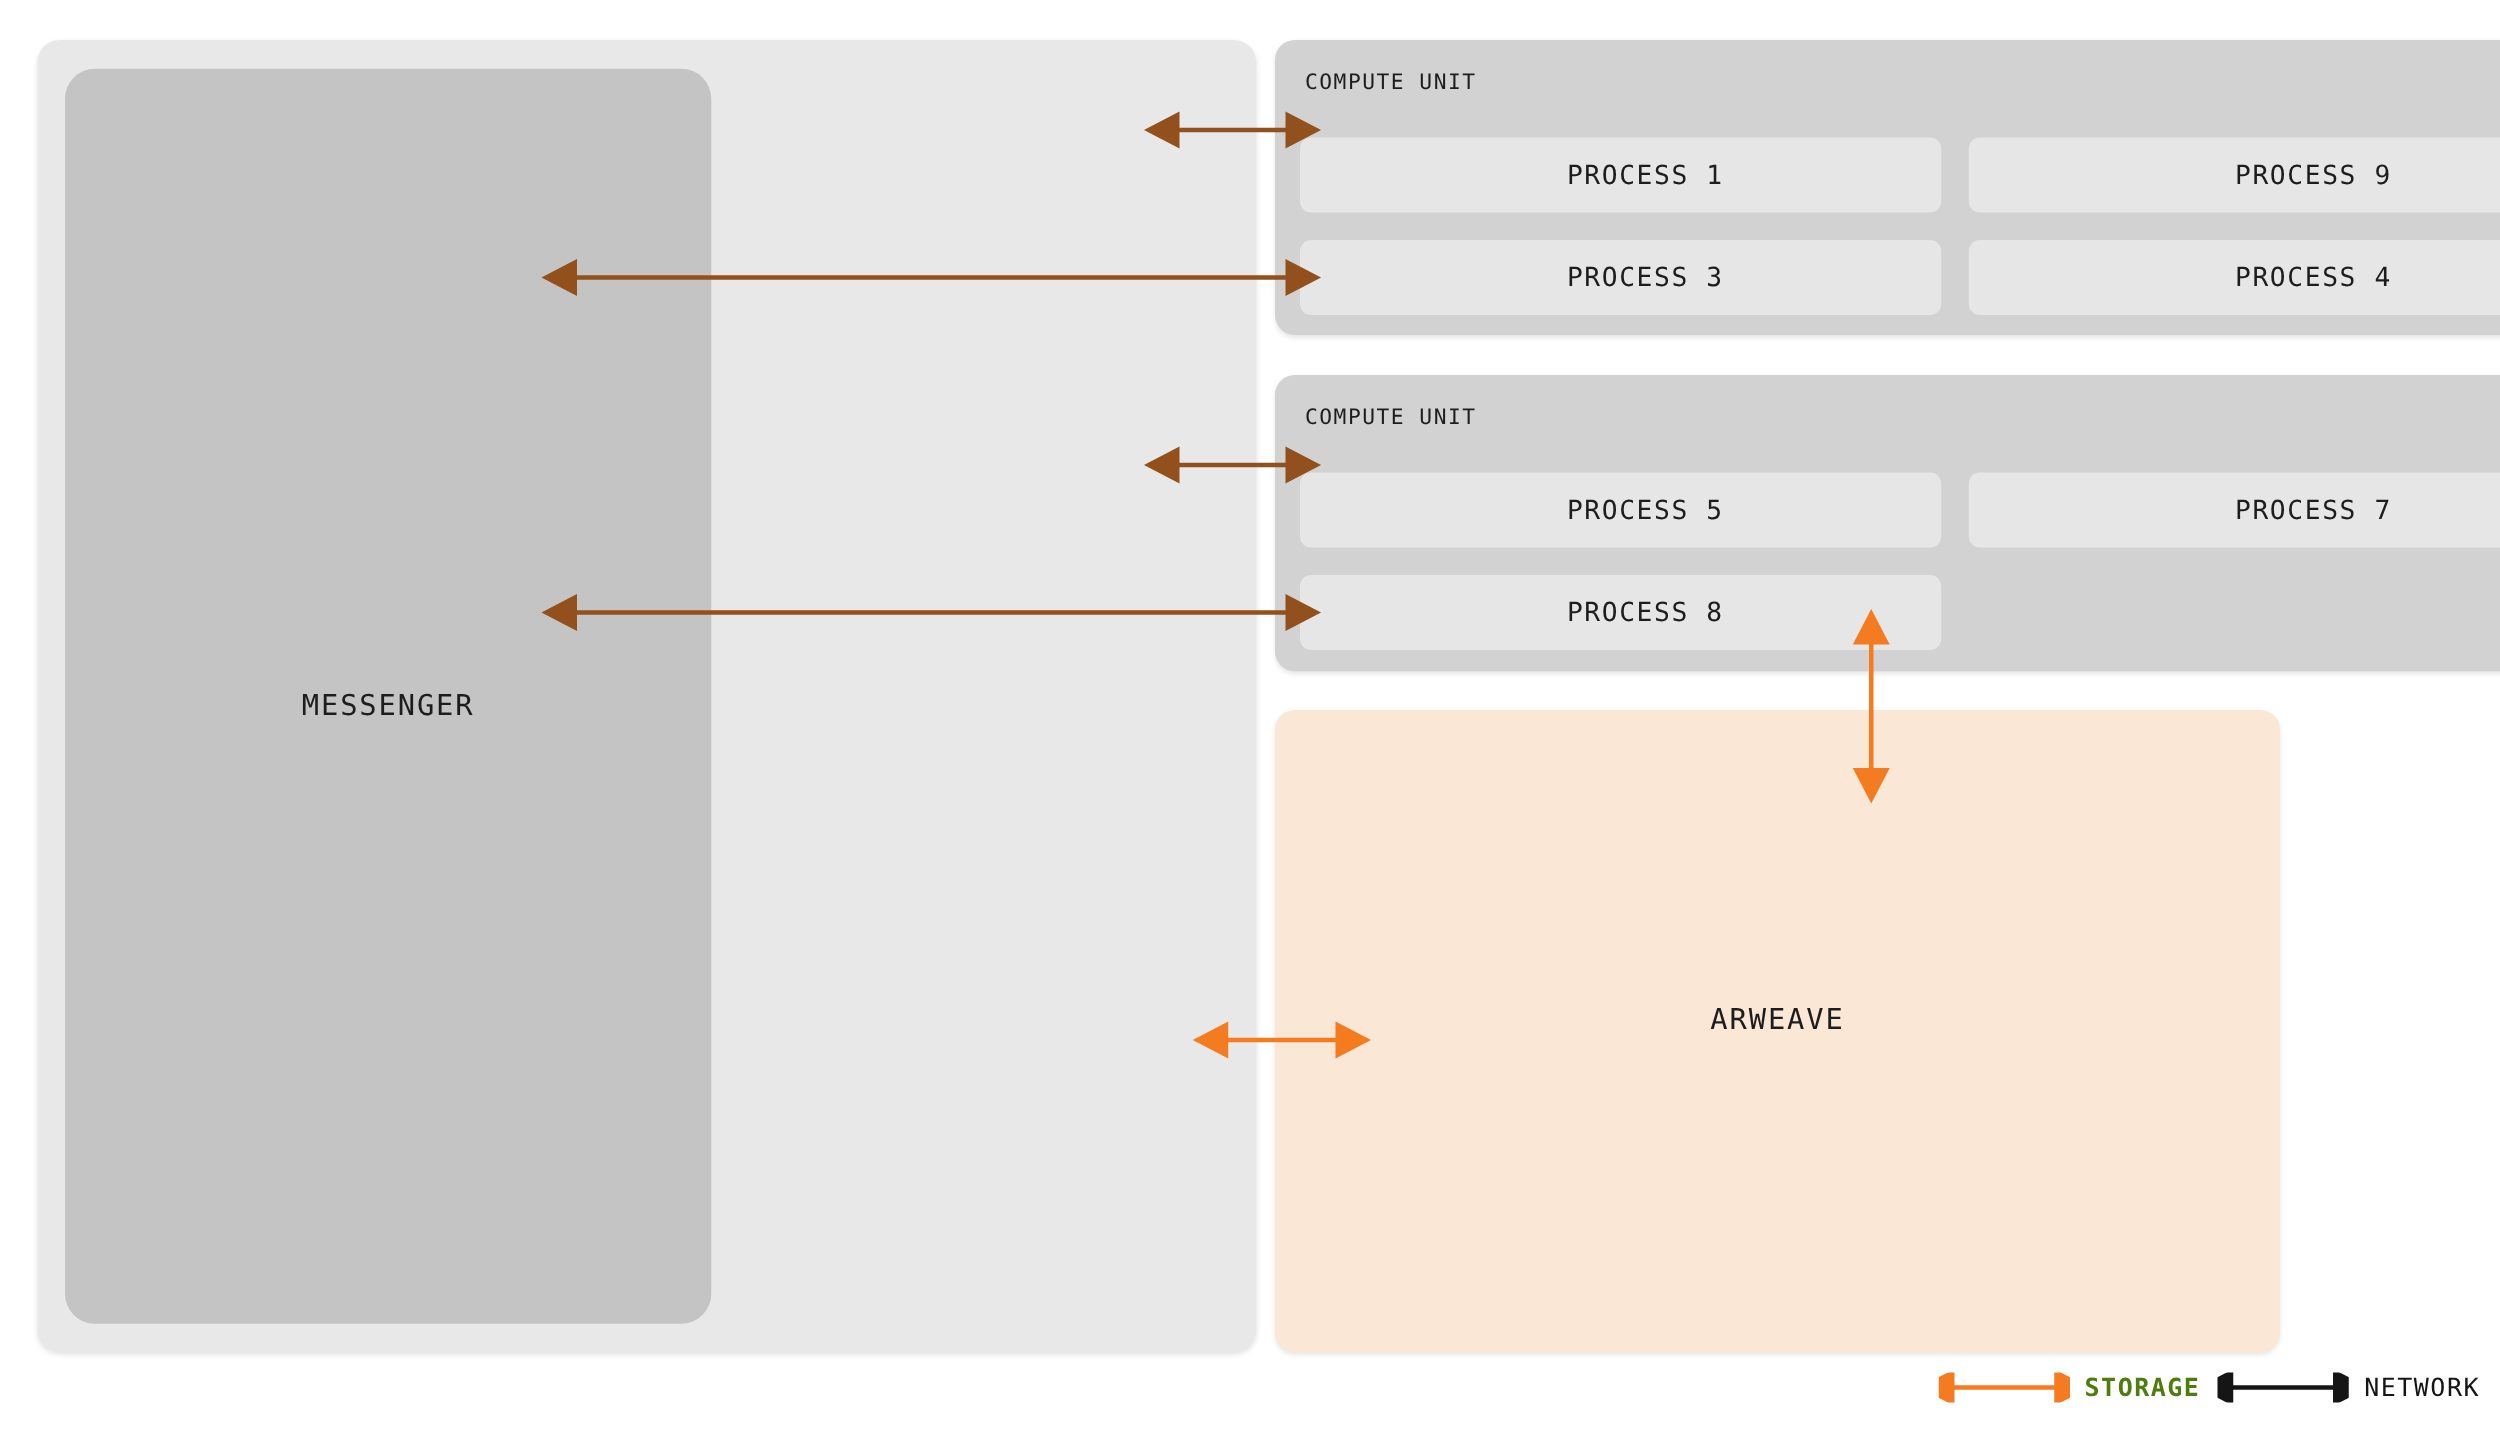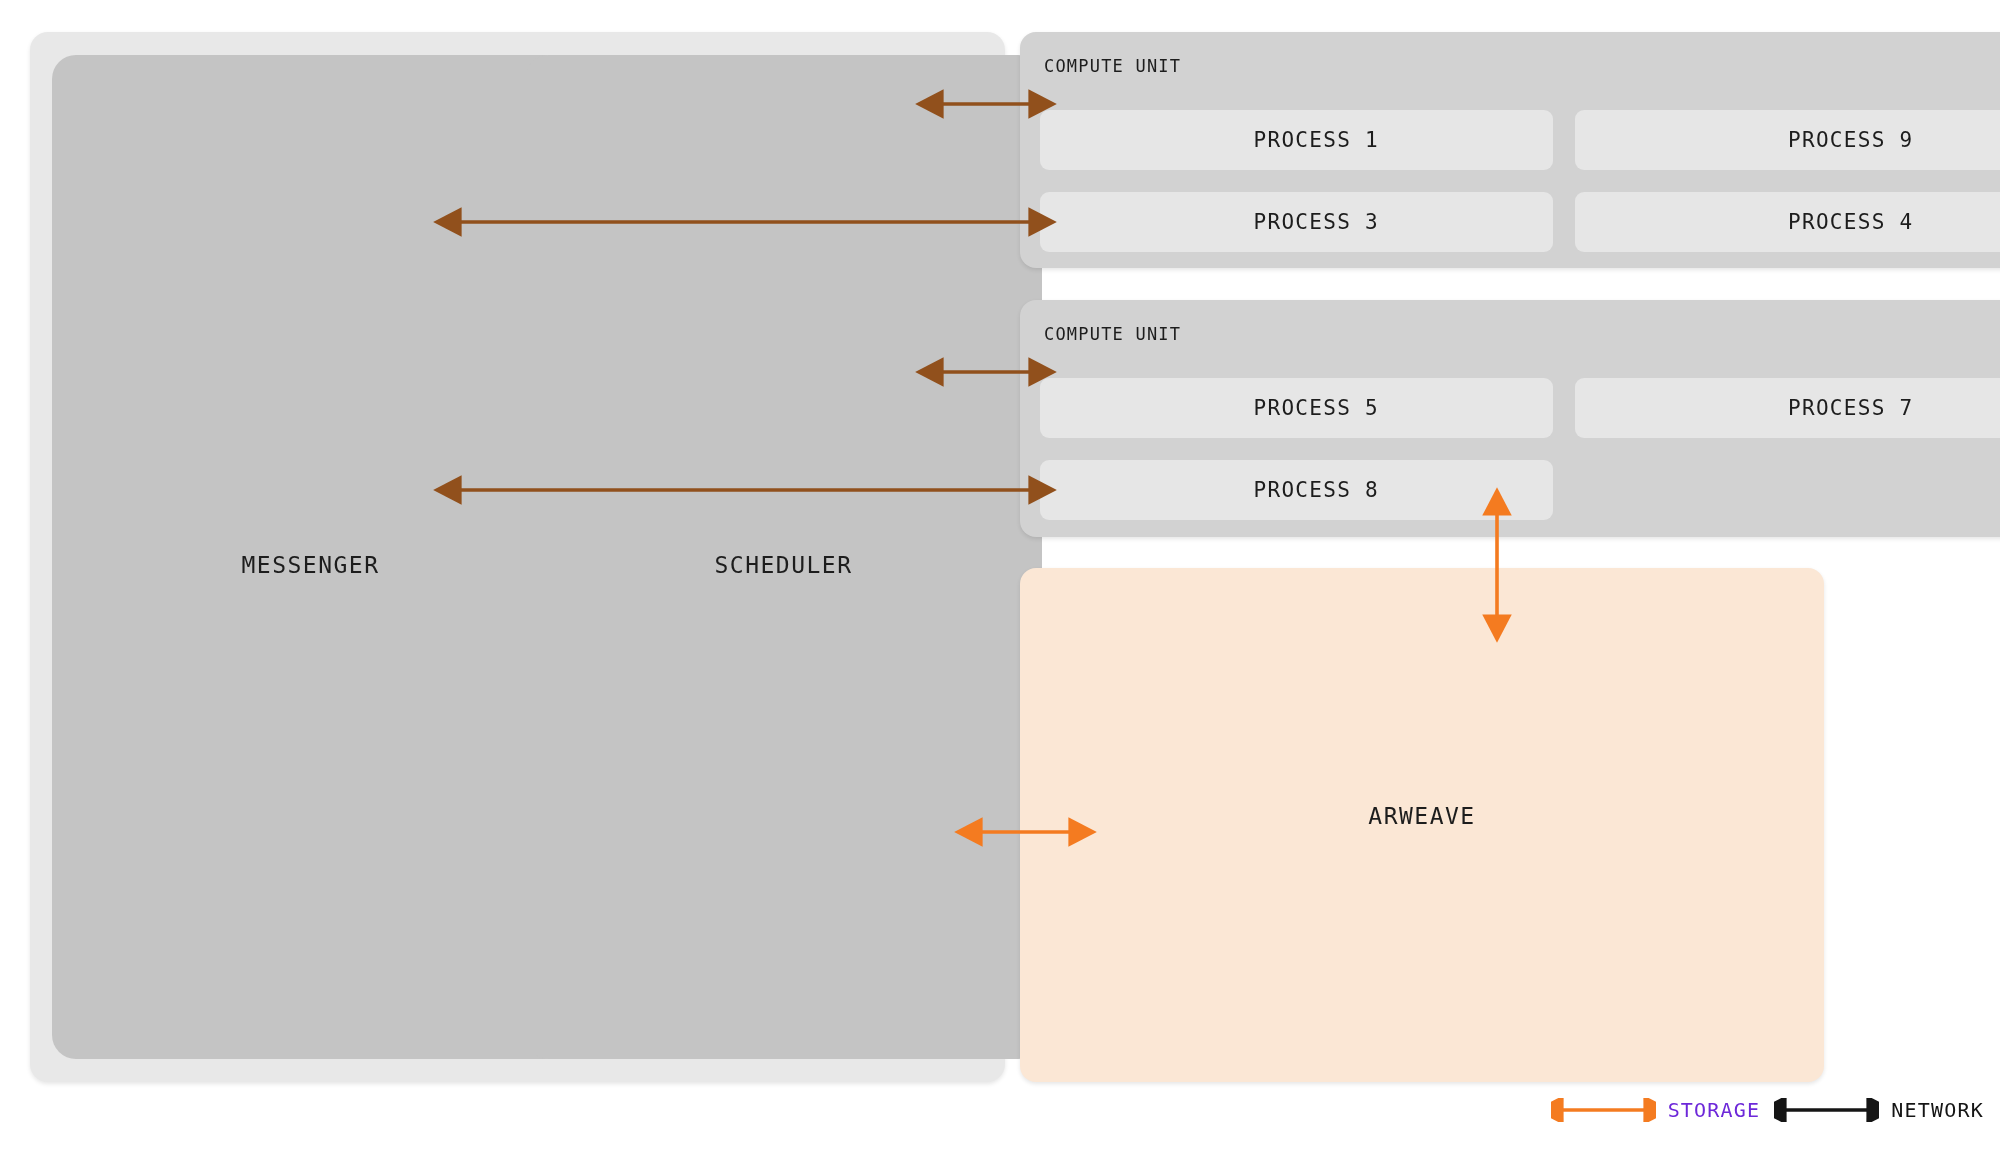--- a/index.html
+++ b/index.html
@@ -139,37 +139,34 @@
   }
   .legend-item {
     display: flex;
     align-items: center;
     gap: 12px;
   }
   .legend-label {
     font-size: 20px;
     letter-spacing: 1.2px;
   }
-  .legend-label.storage { color: #6d28d9; }
+  .legend-label.storage { color: #4d7c0f; font-weight: bold; }
   .legend-label.network { color: #151515; text-align: center; }
 </style>
 </head>
 <body>
 
 <div id="stage">
 
   <div class="left-shell">
 
     <div class="left-panel messenger">
       <div class="panel-label">MESSENGER</div>
     </div>
 
-    <div class="left-panel scheduler">
-      <div class="panel-label">SCHEDULER</div>
-    </div>
 
   </div>
 
   <div class="compute-unit cu1">
     <div class="cu-title">COMPUTE UNIT</div>
     <div class="proc-grid">
       <div class="process-box">PROCESS 1</div>
       <div class="process-box">PROCESS 9</div>
       <div class="process-box">PROCESS 3</div>
       <div class="process-box">PROCESS 4</div>

